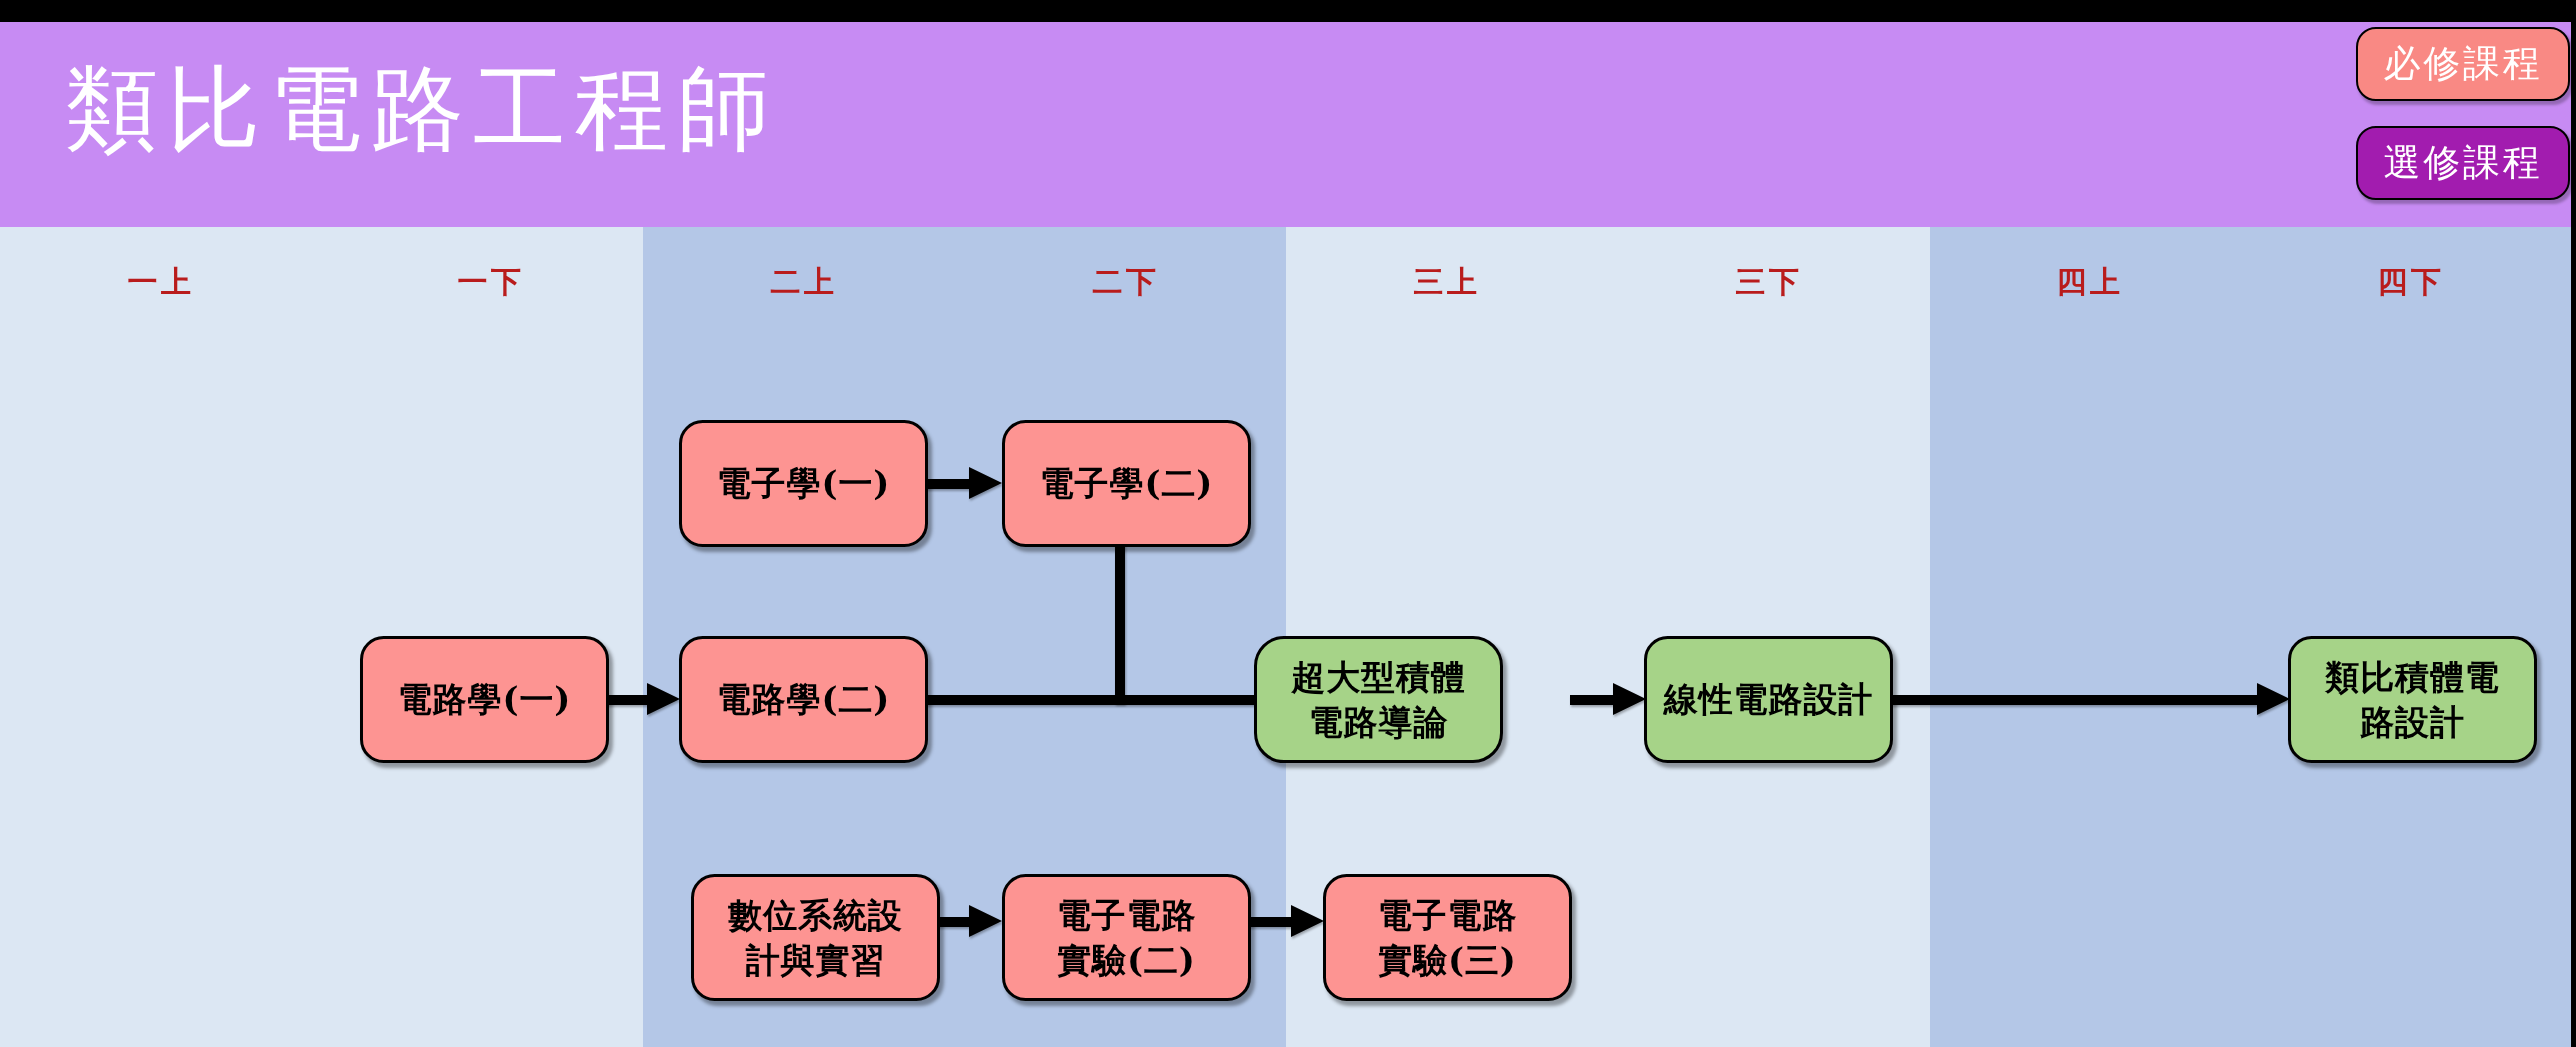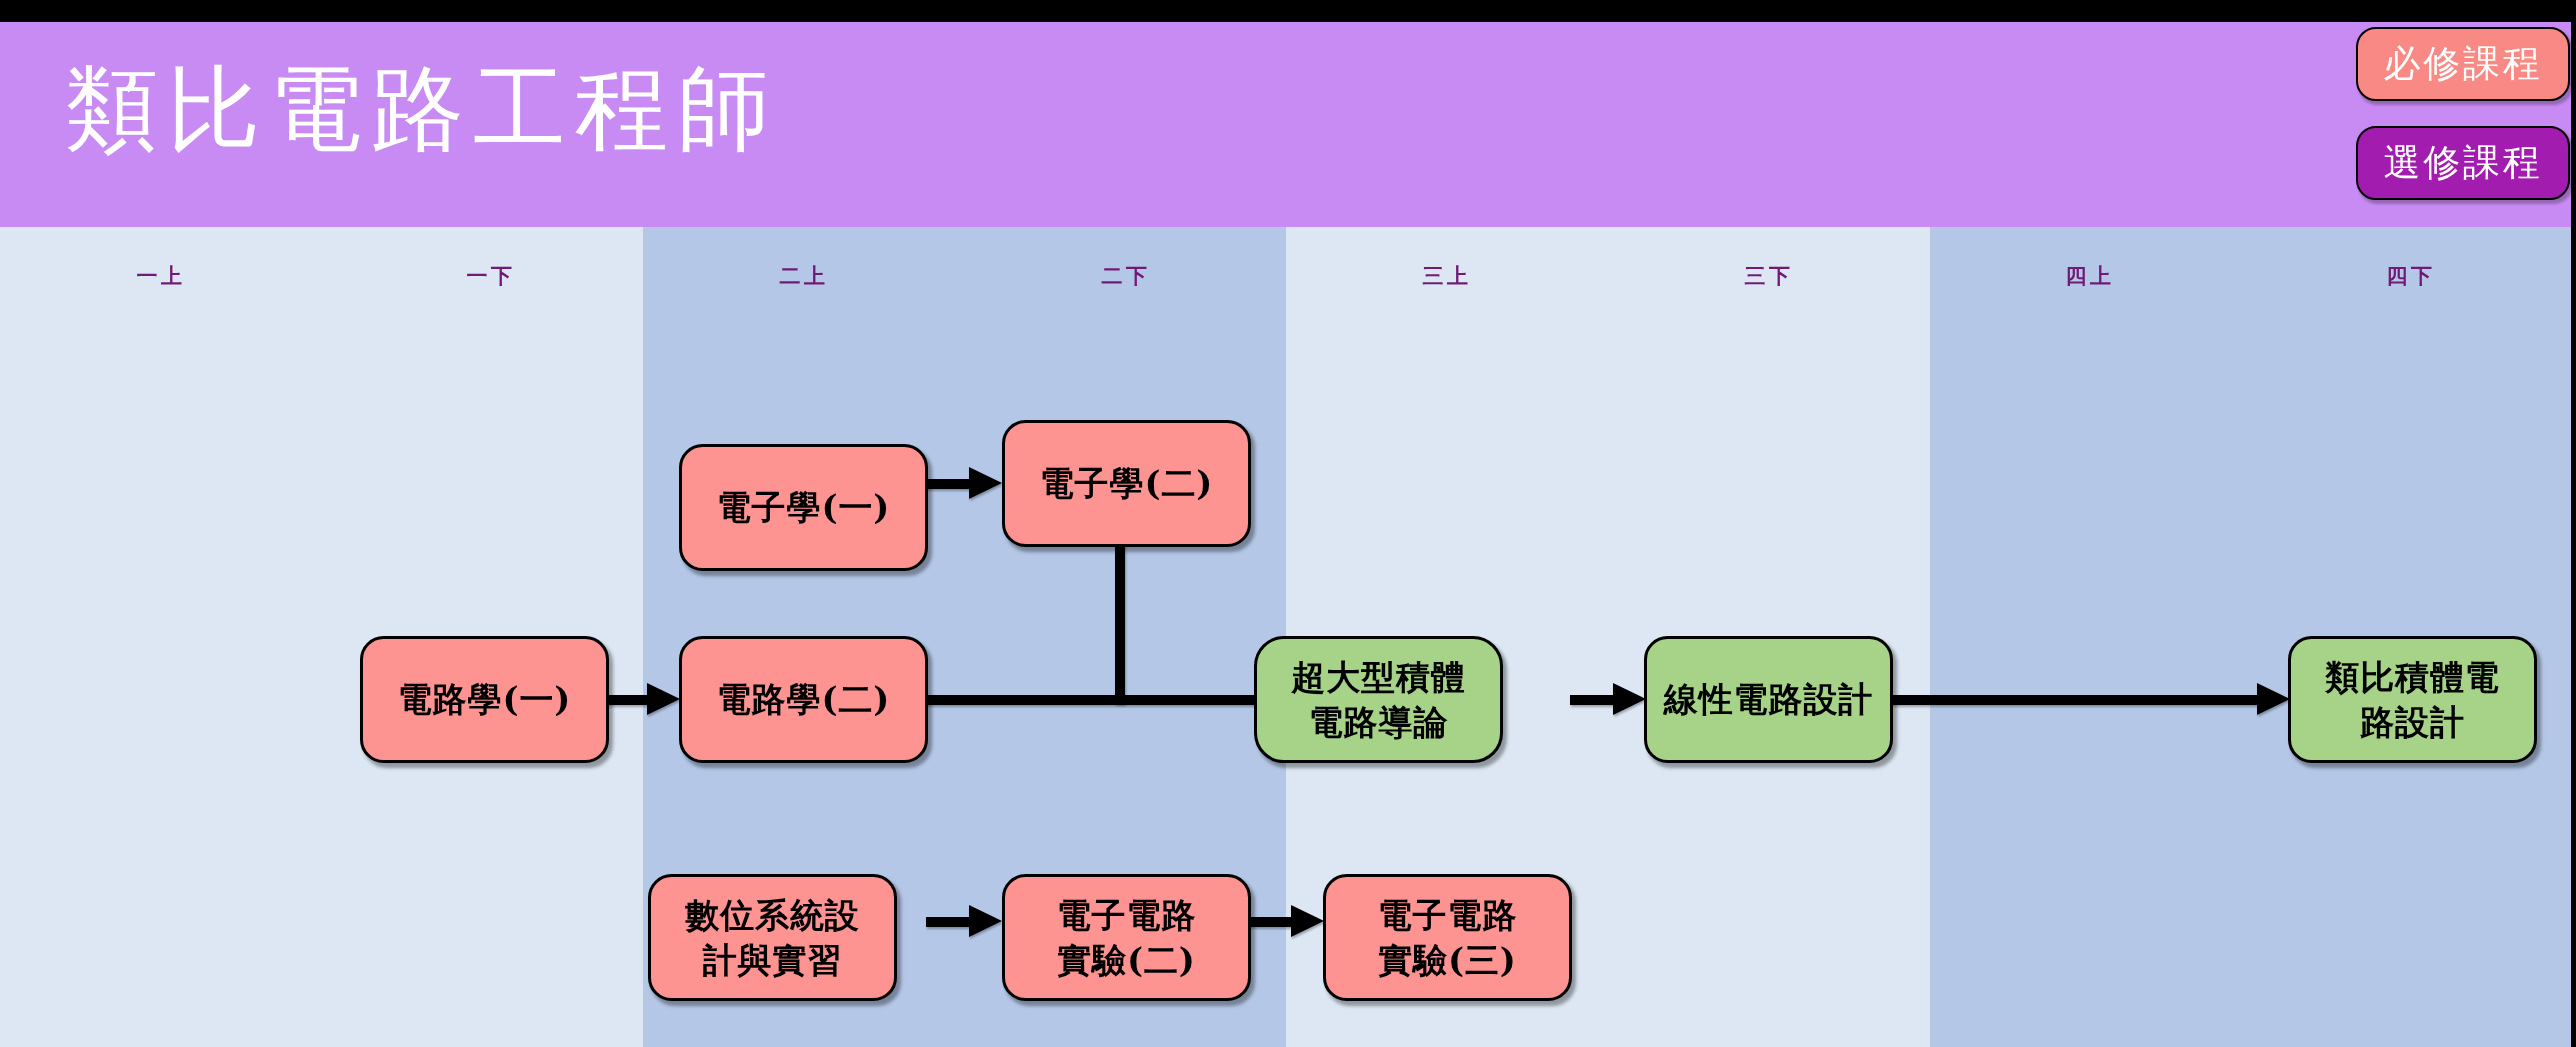--- a/index.html
+++ b/index.html
@@ -14,39 +14,39 @@
          letter-spacing:9px;white-space:nowrap;}
   .legend-chip{position:absolute;left:2356px;width:214px;height:74px;border:2.7px solid #000;border-radius:20px;
          display:flex;align-items:center;justify-content:center;color:#fff;font-size:37px;letter-spacing:2.7px;
          box-shadow:2.7px 3.6px 2.7px rgba(0,0,0,0.25);box-sizing:border-box;}
   .legend-required{top:5.4px;background:#f98984;}
   .legend-elective{top:104px;background:#a21caf;}
   
   .band{position:absolute;top:227px;height:820px;width:322px;}
   .band.light{background:#dce7f3;}
   .band.dark{background:#b4c7e7;}
-  .band .col-label{display:block;text-align:center;padding-top:35px;font-size:21px;font-weight:600;color:#701a75;
+  .band .col-label{display:block;text-align:center;padding-top:35px;font-size:30px;font-weight:600;color:#b91c1c;
          letter-spacing:3.6px;}
   .b0{left:0;} .b1{left:330px;} .b2{left:643px;} .b3{left:965px;}
   .b4{left:1286px;} .b5{left:1608px;} .b6{left:1929px;} .b7{left:2251px;width:320px;}
   
   .course{position:absolute;width:249px;height:127px;border:3.6px solid #000;border-radius:23.6px;
           display:flex;align-items:center;justify-content:center;text-align:center;
           font-size:34px;font-weight:700;color:#000;line-height:1.32;white-space:pre-line;
           box-shadow:3.6px 4.5px 3.6px rgba(0,0,0,0.35);box-sizing:border-box;z-index:10;letter-spacing:0.9px;}
   .required{background:#fd9492;}
   .elective{background:#a6d388;}
-  .c-elec1{left:679px;top:420px;margin-top:24px;}
+  .c-elec1{left:679px;top:420px;}
   .c-elec2{left:1002px;top:420px;}
   .c-circ1{left:360px;top:636px;}
   .c-circ2{left:679px;top:636px;}
   .c-vlsi{left:1254px;top:636px;border-radius:30px;}
   .c-lin{left:1644px;top:636px;}
   .c-analog{left:2288px;top:636px;}
-  .c-digi{left:648px;top:874px;}
+  .c-digi{left:691px;top:874px;}
   .c-lab2{left:1002px;top:874px;}
   .c-lab3{left:1323px;top:874px;}
   
   .arrow{position:absolute;height:33px;z-index:8;filter:drop-shadow(1.8px 2.7px 0.9px rgba(0,0,0,0.3));}
   .arrow .shaft{position:absolute;left:0;top:11.8px;height:10px;background:#000;}
   .arrow .head{position:absolute;right:0;top:0;width:0;height:0;
                border-top:16.3px solid transparent;border-bottom:16.3px solid transparent;border-left:33px solid #000;}
   .a1{left:926px;top:467px;width:76px;} .a1 .shaft{width:47px;}
   .a2{left:604px;top:683px;width:76px;} .a2 .shaft{width:47px;}
   .a3{left:926px;top:683px;width:398px;} .a3 .shaft{width:369px;}

